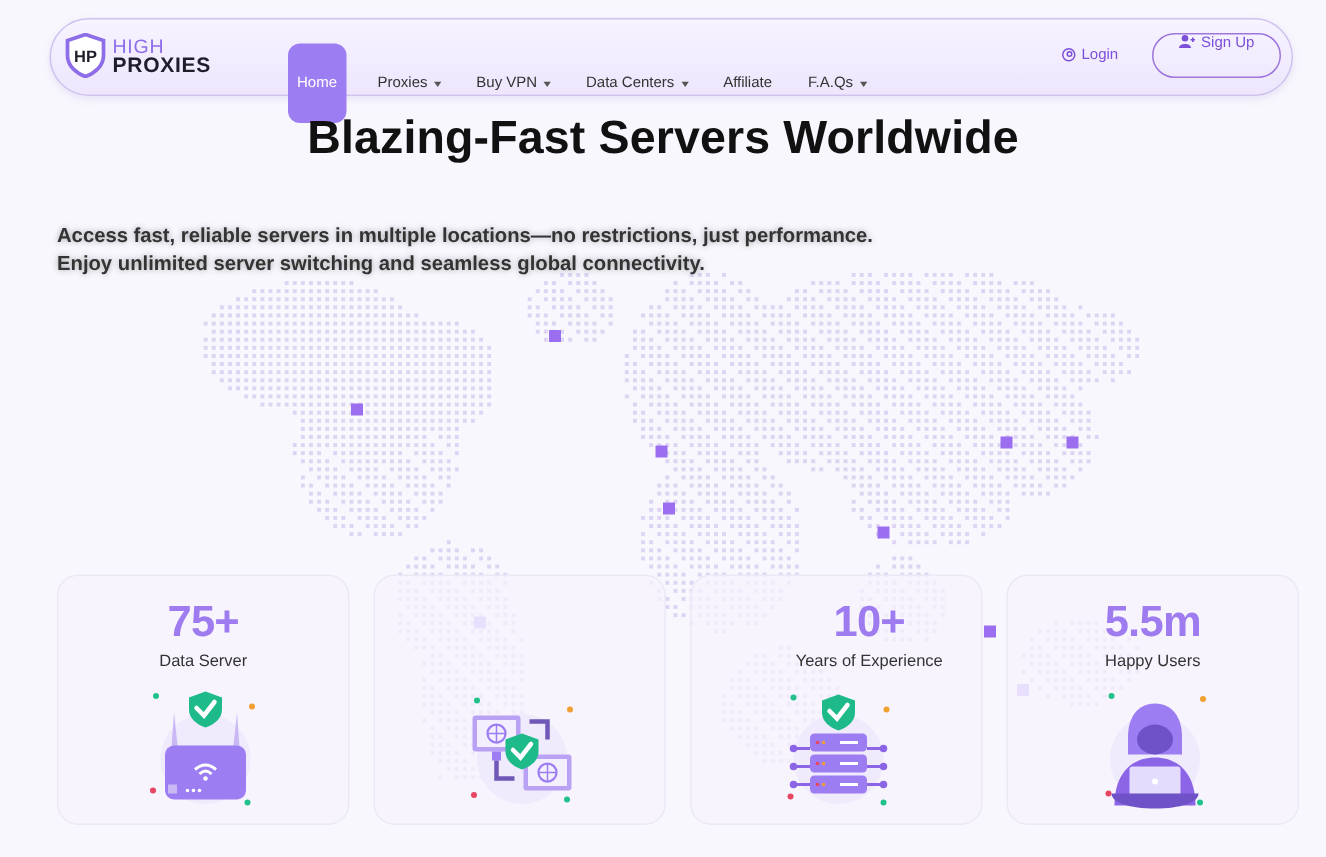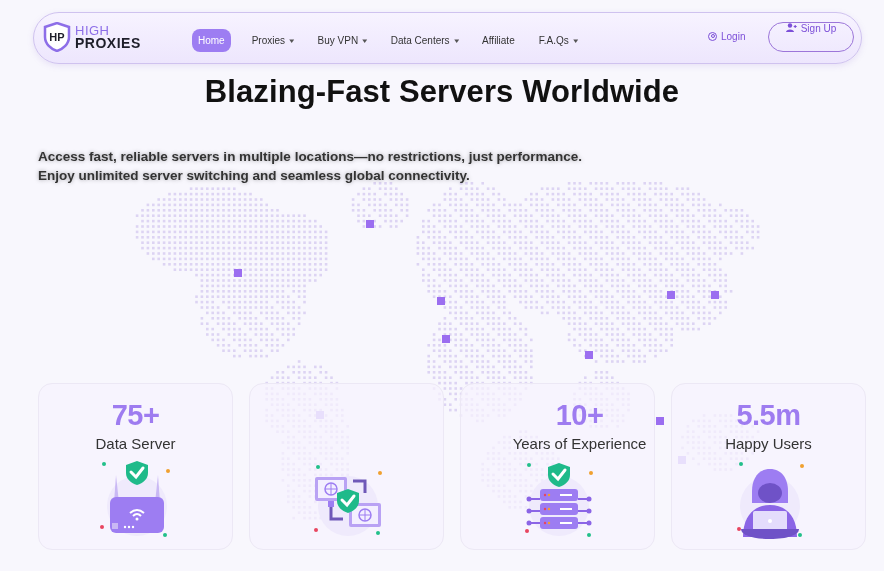--- a/index.html
+++ b/index.html
@@ -21,21 +21,21 @@
   .logo { position: absolute; left: 9px; top: 9px; display: flex; align-items: center; }
   .logo-shield { width: 28px; height: 30px; position: relative; }
   .logo-text { margin-left: 4px; line-height: 12px; }
   .logo-high { color: #8d6ee8; font-size: 13px; letter-spacing: 0.5px; }
   .logo-proxies { color: #1e1e2a; font-size: 14px; font-weight: bold; letter-spacing: 0.5px; }
   .menu { position: absolute; left: 158px; top: 16px; display: flex; align-items: center; }
   .menu-item {
     font-size: 10px; color: #333; margin-right: 24px; display: flex; align-items: center; cursor: pointer;
   }
   .menu-item.active {
-    background: #9d7df2; color: #fff; padding: 6px 6px; border-radius: 8px; margin-right: 21px;
+    background: #9d7df2; color: #fff; padding: 21px 6px; border-radius: 8px; margin-right: 21px;
   }
   .chev { margin-left: 5px; font-size: 7px; color: #555; display: inline-block; transform: scaleX(1.4); }
   .login { position: absolute; left: 674px; top: 18px; font-size: 10px; color: #7c4fd8; display: flex; align-items: center; cursor: pointer; text-align: right; }
   .login-icon { width: 9px; height: 9px; border: 1.3px solid #7c4fd8; border-radius: 50%; margin-right: 4px; position: relative; }
   .login-icon::after { content: ""; position: absolute; left: 2px; top: 1px; width: 2px; height: 2px; border: 1px solid #7c4fd8; border-radius: 50%; }
   .signup {
     position: absolute; left: 734px; top: 9px; width: 86px; height: 30px;
     border: 1.3px solid #9c76d9; border-radius: 16px;
     font-size: 10px; color: #7c4fd8; display: flex; align-items: flex-start; justify-content: center; cursor: pointer;
     background: transparent;
@@ -57,21 +57,21 @@
   .map svg { position: absolute; left: 0; top: 0; }
 
   
   .card {
     position: absolute; top: 383px; width: 195px; height: 167px;
     border-radius: 14px; border: 1px solid #ece8f5;
     background: rgba(246,243,253,0.72);
     z-index: 2; text-align: center;
   }
   .card-value { margin-top: 15px; font-size: 29px; font-weight: bold; color: #9e7cf0; letter-spacing: -0.5px; }
-  .card-label { margin-top: 3px; font-size: 15px; color: #333; }
+  .card-label { margin-top: 3px; font-size: 11px; color: #333; }
   .card-illus { position: absolute; left: 57px; top: 75px; width: 82px; height: 82px; }
 </style>
 </head>
 <body>
 
 <div class="map">
   <svg id="mapsvg" width="884" height="571">
       <rect x="373.4" y="182.0" width="2.6" height="2.6" fill="#ddd4f3"></rect>
       <rect x="378.8" y="182.0" width="2.6" height="2.6" fill="#ddd4f3"></rect>
       <rect x="384.2" y="182.0" width="2.6" height="2.6" fill="#ddd4f3"></rect>

